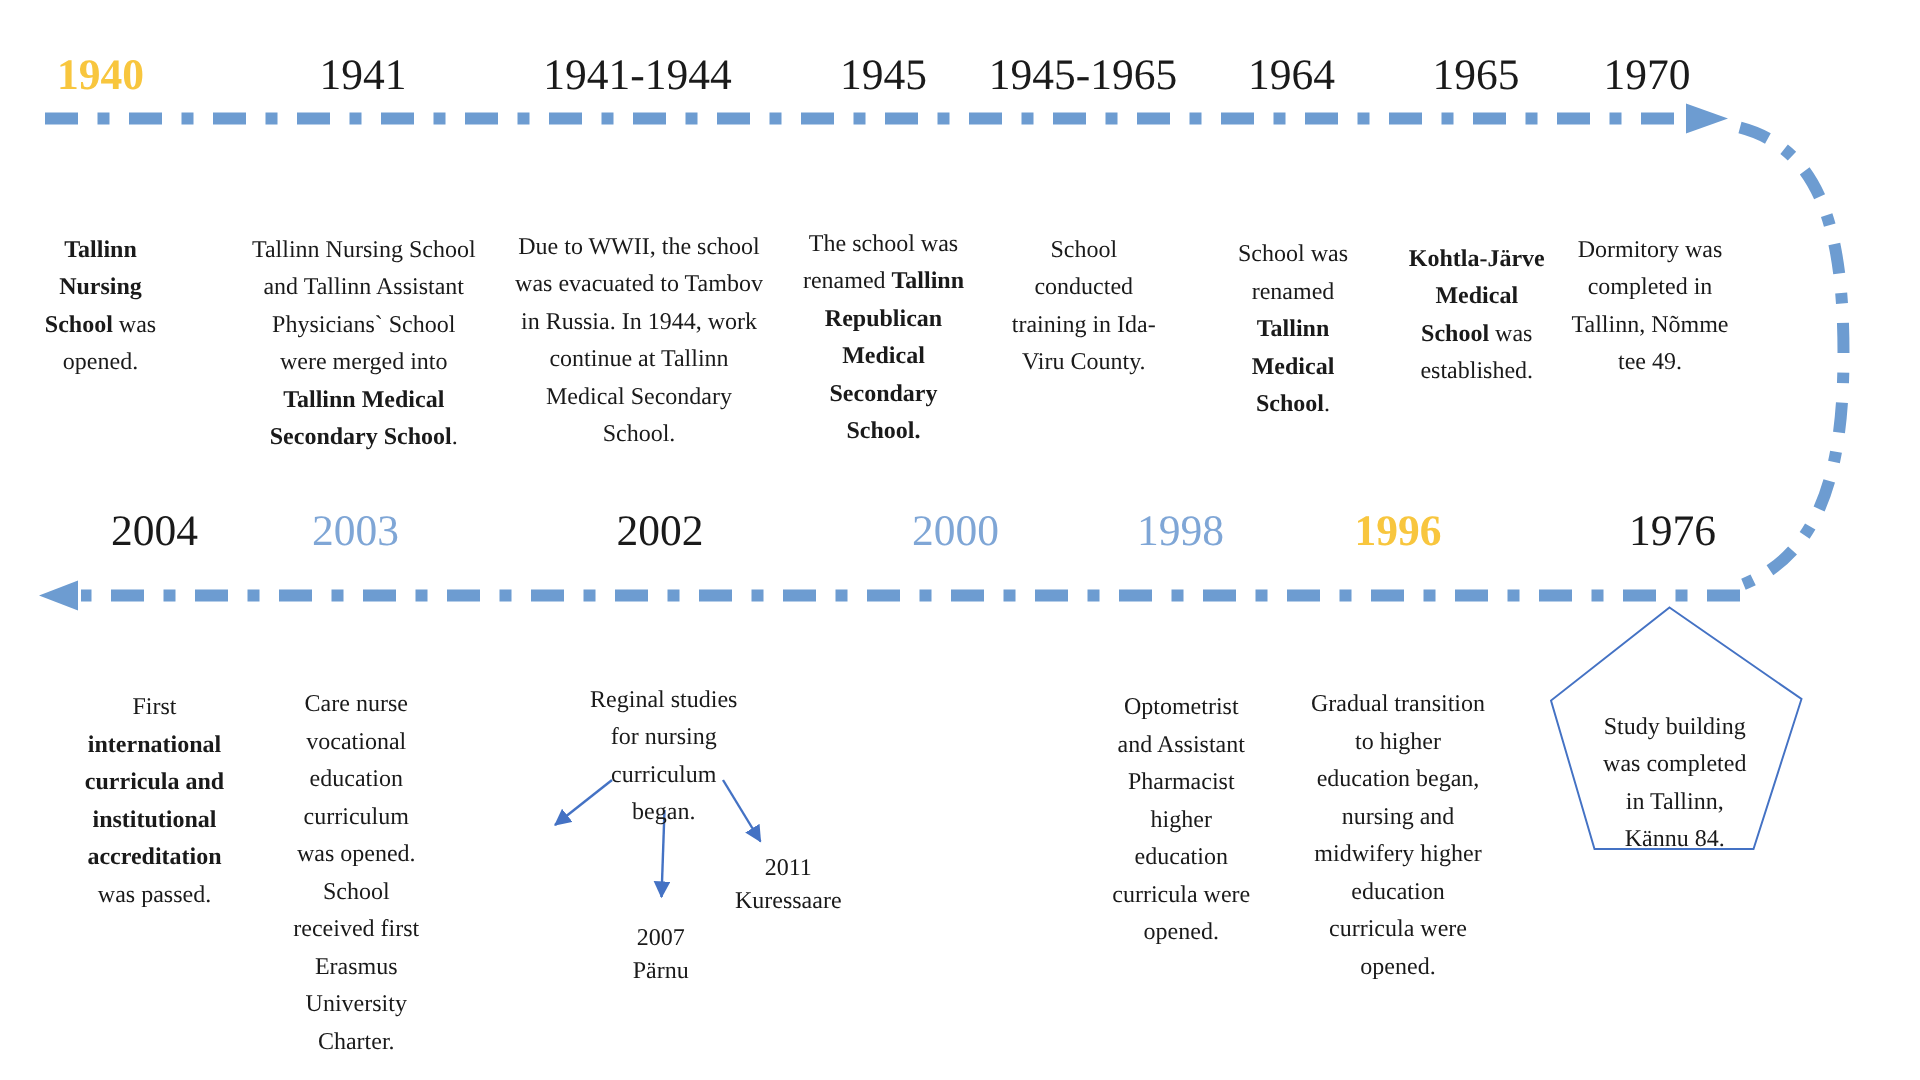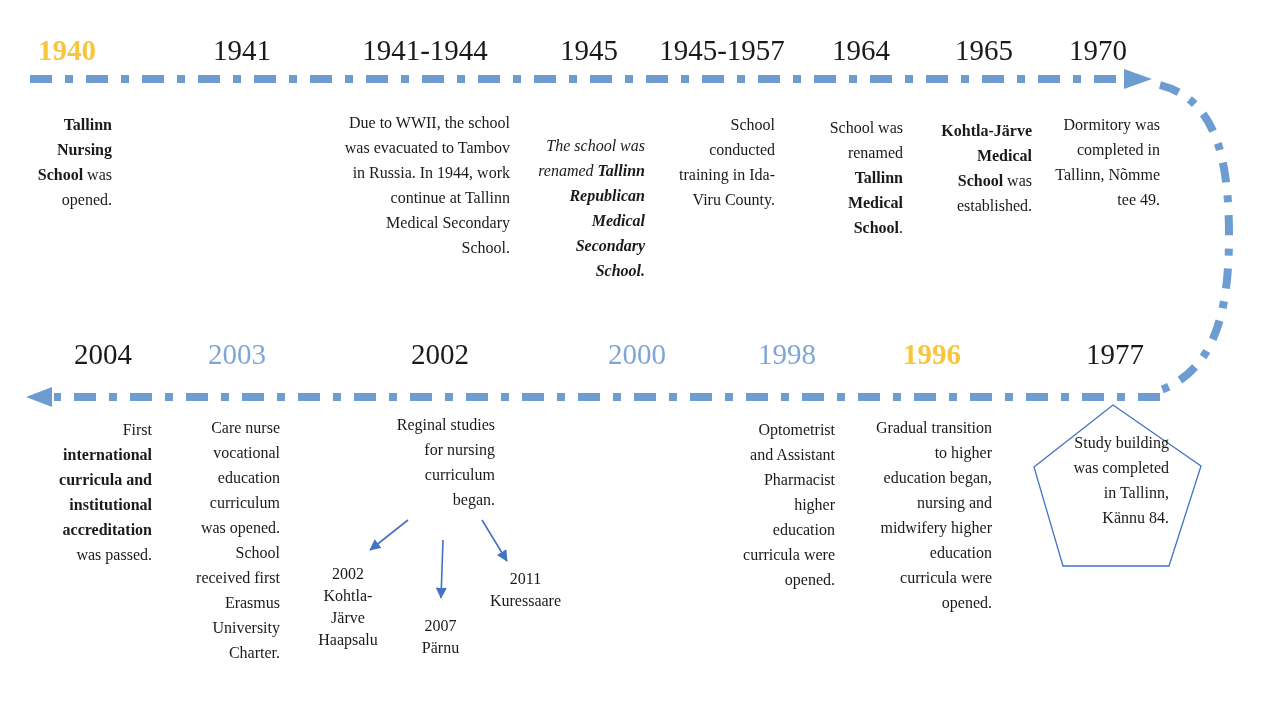--- a/index.html
+++ b/index.html
@@ -9,21 +9,21 @@
   }
   #timeline-svg{position:absolute;left:0;top:0;width:1280px;height:720px;}
   .year{
     position:absolute;top:32px;height:36px;font-size:29px;line-height:36px;
     text-align:center;color:#1a1a1a;white-space:nowrap;
   }
   .year.bottom{top:336px;}
   .year.gold{color:#F8C63E;font-weight:bold;}
   .year.blue{color:#7FA6D6;}
   .event{
-    position:absolute;font-size:16px;line-height:25px;text-align:right;color:#1a1a1a;
+    position:absolute;font-size:16px;line-height:25px;text-align:center;color:#1a1a1a;margin-top:42px;
   }
   .event .b{font-weight:bold;}
   .branch-label{
     position:absolute;font-size:16px;line-height:22px;text-align:center;color:#1a1a1a;
   }
 </style>
 </head>
 <body>
 
 <div id="canvas">
@@ -49,43 +49,46 @@
 
     <line x1="408" y1="520" x2="370" y2="550" stroke="#4472C4" stroke-width="1.6" marker-end="url(#thinArrow)"></line>
     <line x1="443" y1="540" x2="441" y2="598" stroke="#4472C4" stroke-width="1.6" marker-end="url(#thinArrow)"></line>
     <line x1="482" y1="520" x2="507" y2="561" stroke="#4472C4" stroke-width="1.6" marker-end="url(#thinArrow)"></line>
   </svg>
 
   <div class="year gold" style="left:12px;width:110px;">1940</div>
   <div class="year" style="left:182px;width:120px;">1941</div>
   <div class="year" style="left:345px;width:160px;">1941-1944</div>
   <div class="year" style="left:529px;width:120px;">1945</div>
-  <div class="year" style="left:647px;width:150px;">1945-1957</div>
+  <div class="year" style="left:647px;width:150px;">1945-1965</div>
   <div class="year" style="left:801px;width:120px;">1964</div>
   <div class="year" style="left:924px;width:120px;">1965</div>
   <div class="year" style="left:1038px;width:120px;">1970</div>
 
   <div class="year bottom" style="left:43px;width:120px;">2004</div>
   <div class="year bottom blue" style="left:177px;width:120px;">2003</div>
   <div class="year bottom" style="left:380px;width:120px;">2002</div>
   <div class="year bottom blue" style="left:577px;width:120px;">2000</div>
   <div class="year bottom blue" style="left:727px;width:120px;">1998</div>
   <div class="year bottom gold" style="left:872px;width:120px;">1996</div>
-  <div class="year bottom" style="left:1055px;width:120px;">1977</div>
+  <div class="year bottom" style="left:1055px;width:120px;">1976</div>
 
   <div class="event" style="left:22px;top:112px;width:90px;">
     <span class="b">Tallinn Nursing School</span><span> was opened.</span>
   </div>
 
+  <div class="event" style="left:165px;top:112px;width:155px;">
+    <span>Tallinn Nursing School and Tallinn Assistant Physicians` School were merged into </span><span class="b">Tallinn Medical Secondary School</span><span>.</span>
+  </div>
 
   <div class="event" style="left:342px;top:110px;width:168px;">
     <span>Due to WWII, the school was evacuated to Tambov in Russia. In 1944, work continue at Tallinn Medical Secondary School.</span>
   </div>
 
-  <div class="event" style="left:533px;top:133px;width:112px;font-style:italic;">
+  <div class="event" style="left:533px;top:108px;width:112px;">
     <span>The school was renamed </span><span class="b">Tallinn Republican Medical Secondary School.</span>
   </div>
 
   <div class="event" style="left:670px;top:112px;width:105px;">
     <span>School conducted training in Ida-Viru County.</span>
   </div>
 
   <div class="event" style="left:821px;top:115px;width:82px;">
     <span>School was renamed </span><span class="b">Tallinn Medical School</span><span>.</span>
   </div>
@@ -116,17 +119,16 @@
   </div>
 
   <div class="event" style="left:872px;top:415px;width:120px;">
     <span>Gradual transition to higher education began, nursing and midwifery higher education curricula were opened.</span>
   </div>
 
   <div class="event" style="left:1064px;top:430px;width:105px;">
     <span>Study building was completed in Tallinn, Kännu 84.</span>
   </div>
 
-  <div class="branch-label" style="left:308px;top:563px;width:80px;">2002 Kohtla-Järve Haapsalu</div>
   <div class="branch-label" style="left:408px;top:615px;width:65px;">2007 Pärnu</div>
   <div class="branch-label" style="left:478px;top:568px;width:95px;font-family:Liberation Serif, serif;">2011 Kuressaare</div>
 
 </div>
 
 </body></html>

